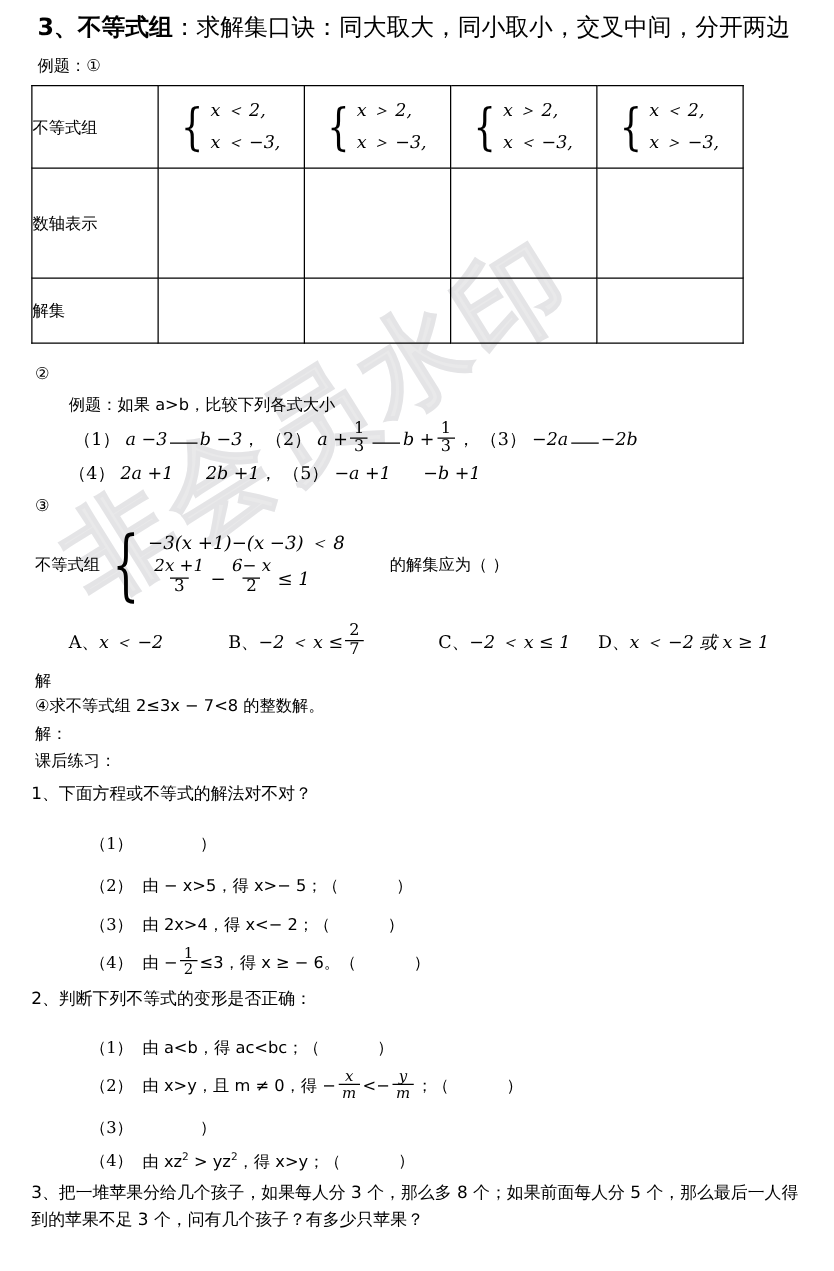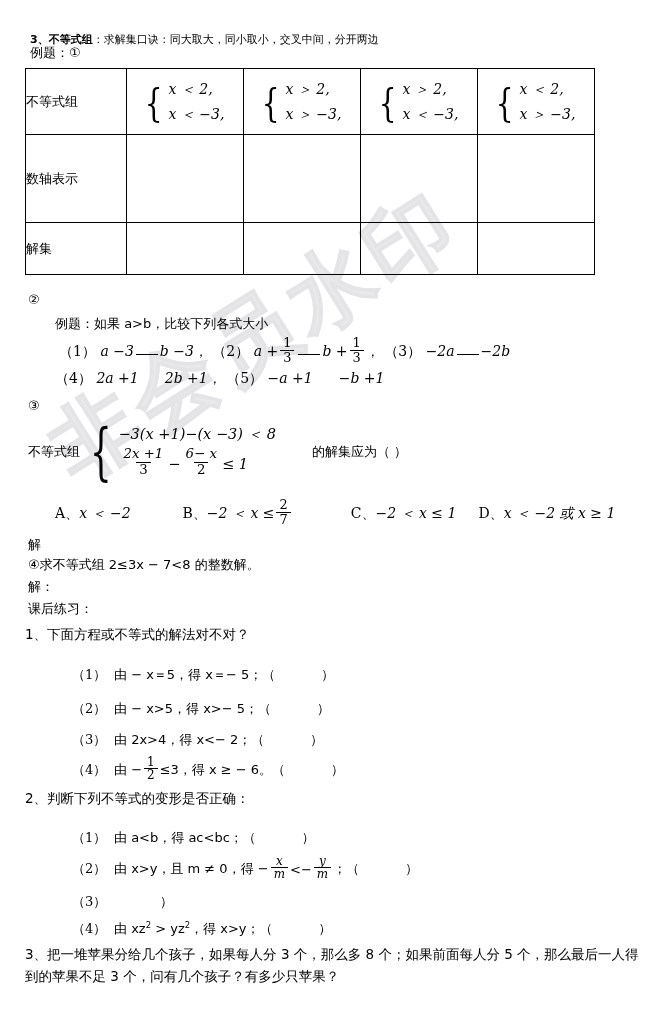--- a/index.html
+++ b/index.html
@@ -57,22 +57,22 @@
   }
   .tt {
     font-family: "DejaVu Serif", "Liberation Serif", serif;
     font-style: normal;
   }
 
   
   .heading-row {
     position: absolute;
     left: 30px;
-    top: 32px;
-    font-size: 11px;
+    top: 9px;
+    font-size: 19px;
     white-space: nowrap;
   }
   .heading-row b { font-weight: bold; }
 
   .example-label {
     position: absolute;
     left: 30px;
     top: 44px;
     font-size: 13px;
     white-space: nowrap;
@@ -421,21 +421,20 @@
 
     <div class="pline p-jie1 cn">解</div>
     <div class="pline p-q4 cn">④求不等式组 2≤3x − 7&lt;8 的整数解。</div>
     <div class="pline p-jie2 cn">解：</div>
     <div class="pline p-after cn">课后练习：</div>
 
     <div class="q-head q1-head cn">1、下面方程或不等式的解法对不对？</div>
 
     <div class="sub-item i1-1">
       <span class="no tt">（1）</span>
-        <span class="cn">由 − x＝5，得 x＝− 5；（</span>
         <span class="paren-blank"></span>
         <span class="cn">）</span>
     </div>
     <div class="sub-item i1-2">
       <span class="no tt">（2）</span>
         <span class="cn">由 − x&gt;5，得 x&gt;− 5；（</span>
         <span class="paren-blank"></span>
         <span class="cn">）</span>
     </div>
     <div class="sub-item i1-3">

